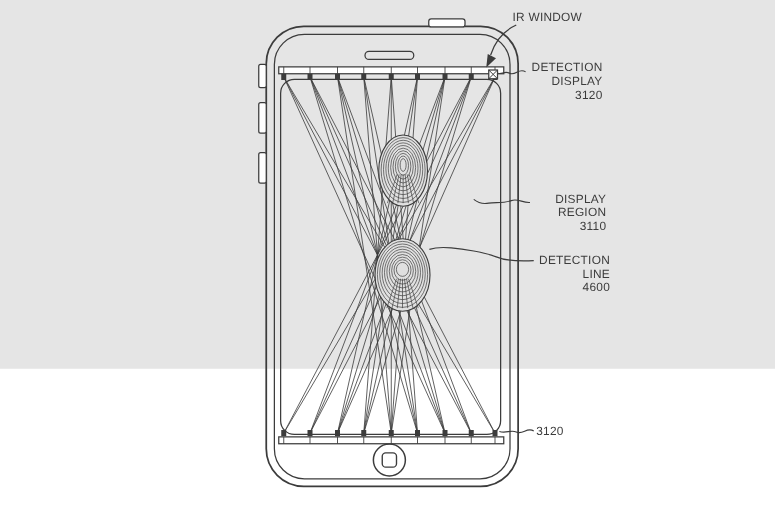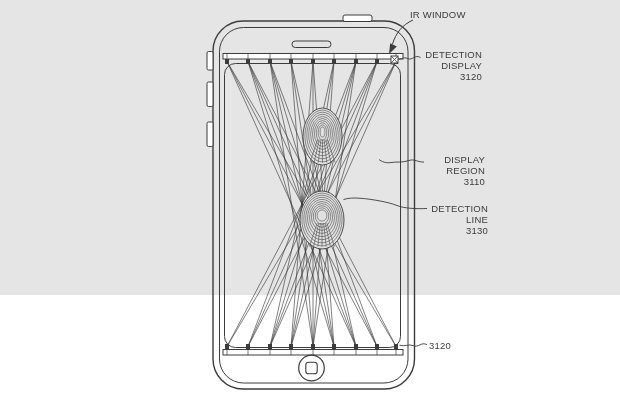--- a/index.html
+++ b/index.html
@@ -168,18 +168,18 @@
 
   <div class="lbl block" style="left:425px;top:154px;width:60px">
     <div>DISPLAY</div>
     <div>REGION</div>
     <div>3110</div>
   </div>
 
   <div class="lbl block" style="left:428px;top:203px;width:60px">
     <div>DETECTION</div>
     <div>LINE</div>
-    <div>3130</div>
+    <div>4600</div>
   </div>
 
   <div class="lbl" style="left:429px;top:340px">3120</div>
 
 </div>
 
 </body></html>

